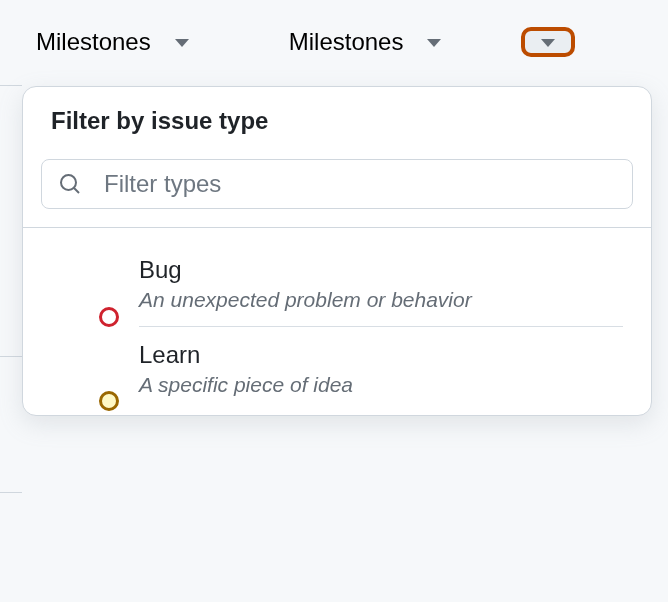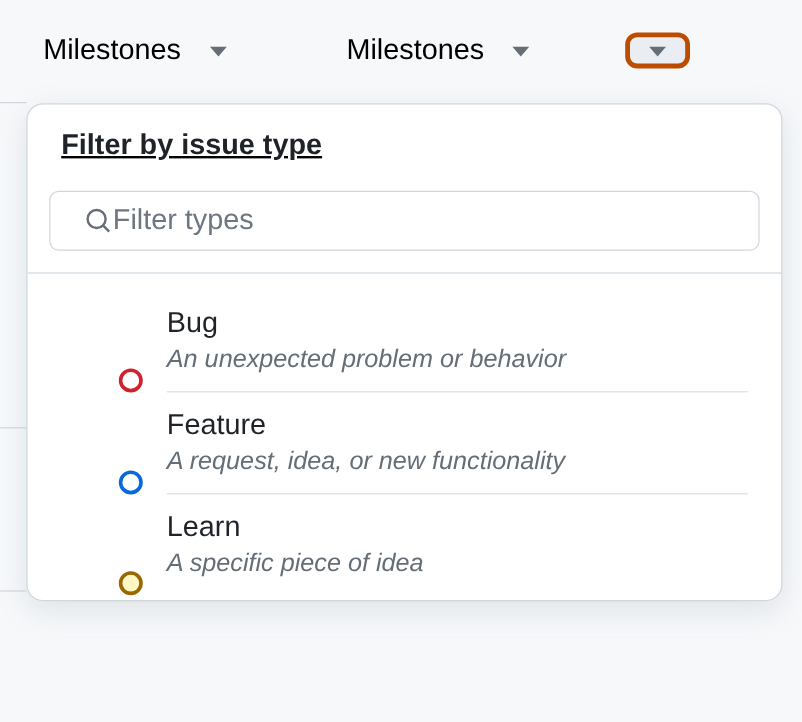--- a/index.html
+++ b/index.html
@@ -64,21 +64,20 @@
       right: 16px;
       background: #ffffff;
       border: 1px solid #d0d7de;
       border-radius: 14px;
       box-shadow: 0 8px 24px rgba(140,149,159,0.2);
       padding: 0;
       overflow: hidden;
     }
     .dropdown-header {
       padding: 20px 12px 14px 28px;
-      text-decoration: underline;
     }
     .dropdown-title {
       font-size: 24px;
       font-weight: 600;
       color: #1f2328;
       margin-bottom: 6px;
     }
     .dropdown-subtitle {
       font-size: 21px;
       color: #656d76;
@@ -89,22 +88,22 @@
     }
     .search-wrapper {
       padding: 4px 18px 18px 18px;
       border-bottom: 1px solid #d0d7de;
     }
     .search-box {
       display: flex;
       align-items: center;
       border: 1px solid #d0d7de;
       border-radius: 8px;
-      padding: 10px 28px;
-      gap: 0;
+      padding: 10px 16px;
+      gap: 22px;
       background: #ffffff;
     }
     .search-icon-svg {
       width: 24px;
       height: 24px;
       fill: none;
       stroke: #656d76;
       stroke-width: 2;
     }
     .search-input {
@@ -205,27 +204,20 @@
   </div>
   <div class="type-list">
     <div class="type-item">
       <div class="type-circle red"></div>
       <div class="type-content">
         <div class="type-name">Bug</div>
         <div class="type-desc">An unexpected problem or behavior</div>
       </div>
     </div>
     <div class="type-item">
-      <div class="type-circle blue"></div>
-      <div class="type-content">
-        <div class="type-name">Feature</div>
-        <div class="type-desc">A request, idea, or new functionality</div>
-      </div>
-    </div>
-    <div class="type-item">
       <div class="type-circle yellow"></div>
       <div class="type-content">
         <div class="type-name">Learn</div>
         <div class="type-desc">A specific piece of idea</div>
       </div>
     </div>
   </div>
 </div>
 
 </body></html>

